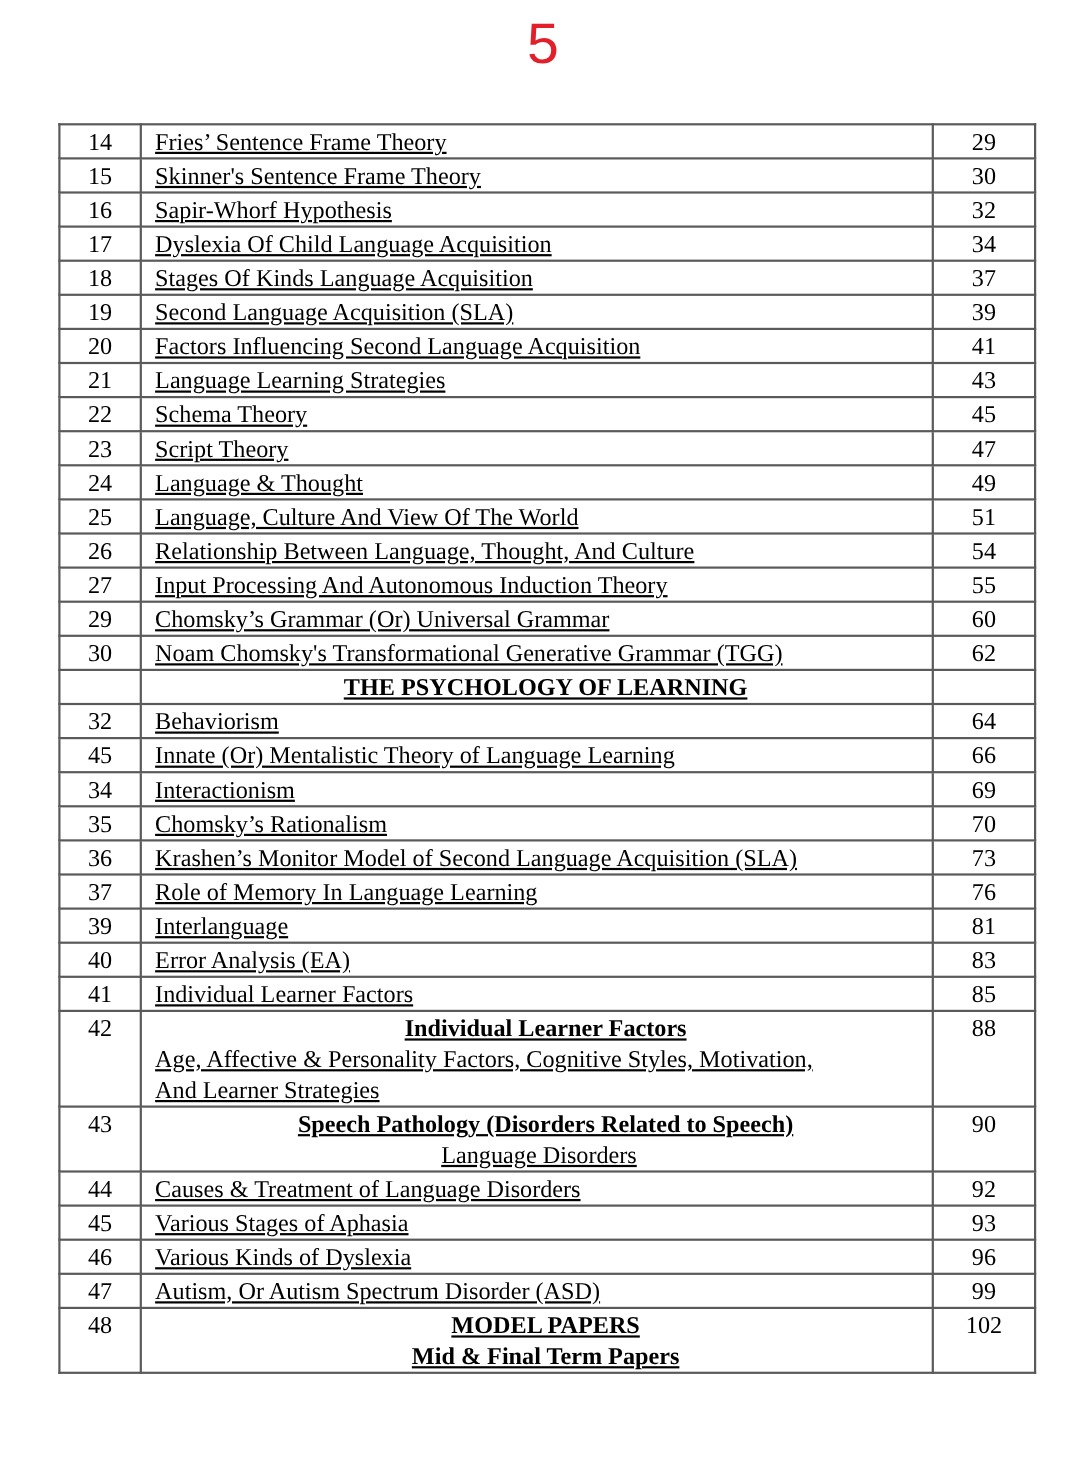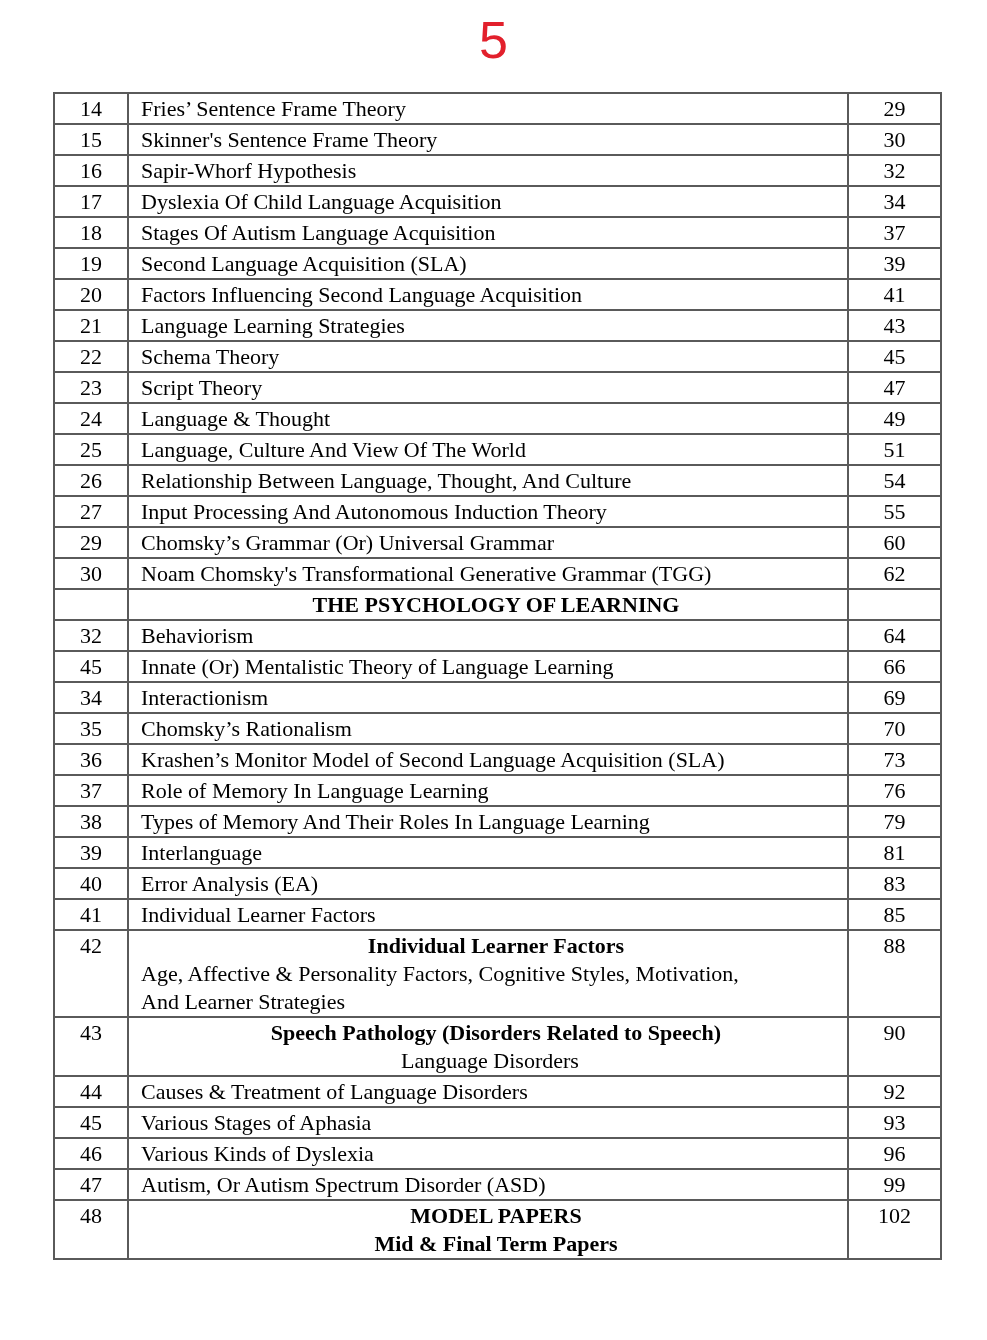--- a/index.html
+++ b/index.html
@@ -20,21 +20,21 @@
     left: 0;
     width: 987px;
     text-align: center;
     font-family: "Liberation Sans", sans-serif;
     font-size: 52px;
     font-weight: 500;
     line-height: 1.1;
   }
   table.toc {
     position: absolute;
-    top: 92px;
+    top: 112px;
     left: 53px;
     width: 887px;
     border-collapse: collapse;
     table-layout: fixed;
     border-radius: 27px;
   }
   table.toc td {
     border: 2px solid #5a5a5a;
     vertical-align: top;
     padding: 0;
@@ -43,20 +43,21 @@
   td.col-no    { width: 72px;  text-align: center; }
   td.col-title { width: 718px; }
   td.col-page  { width: 91px;  text-align: center; }
   .cellnum { line-height: 28px; padding-top: 1px; }
   .line {
     line-height: 28px;
     padding: 0 8px 0 12px;
     text-align: left;
     white-space: nowrap;
     overflow: visible;
+    text-decoration: underline;
   }
   .line.first { padding-top: 1px; }
   .line.bold   { font-weight: bold; margin-left: 12px; }
   .line.center { text-align: center; }
 </style>
 </head>
 <body>
 
 <div class="page-number" style="color: rgb(226, 32, 44);">5</div>
 
@@ -104,21 +105,21 @@
         </td>
         <td class="col-page">
           <div class="cellnum">34</div>
         </td>
       </tr>
       <tr>
         <td class="col-no">
           <div class="cellnum">18</div>
         </td>
         <td class="col-title">
-          <div class="line first">Stages Of Autism Language Acquisition</div>
+          <div class="line first">Stages Of Kinds Language Acquisition</div>
         </td>
         <td class="col-page">
           <div class="cellnum">37</div>
         </td>
       </tr>
       <tr>
         <td class="col-no">
           <div class="cellnum">19</div>
         </td>
         <td class="col-title">
@@ -306,31 +307,20 @@
       </tr>
       <tr>
         <td class="col-no">
           <div class="cellnum">37</div>
         </td>
         <td class="col-title">
           <div class="line first">Role of Memory In Language Learning</div>
         </td>
         <td class="col-page">
           <div class="cellnum">76</div>
-        </td>
-      </tr>
-      <tr>
-        <td class="col-no">
-          <div class="cellnum">38</div>
-        </td>
-        <td class="col-title">
-          <div class="line first">Types of Memory And Their Roles In Language Learning</div>
-        </td>
-        <td class="col-page">
-          <div class="cellnum">79</div>
         </td>
       </tr>
       <tr>
         <td class="col-no">
           <div class="cellnum">39</div>
         </td>
         <td class="col-title">
           <div class="line first">Interlanguage</div>
         </td>
         <td class="col-page">

